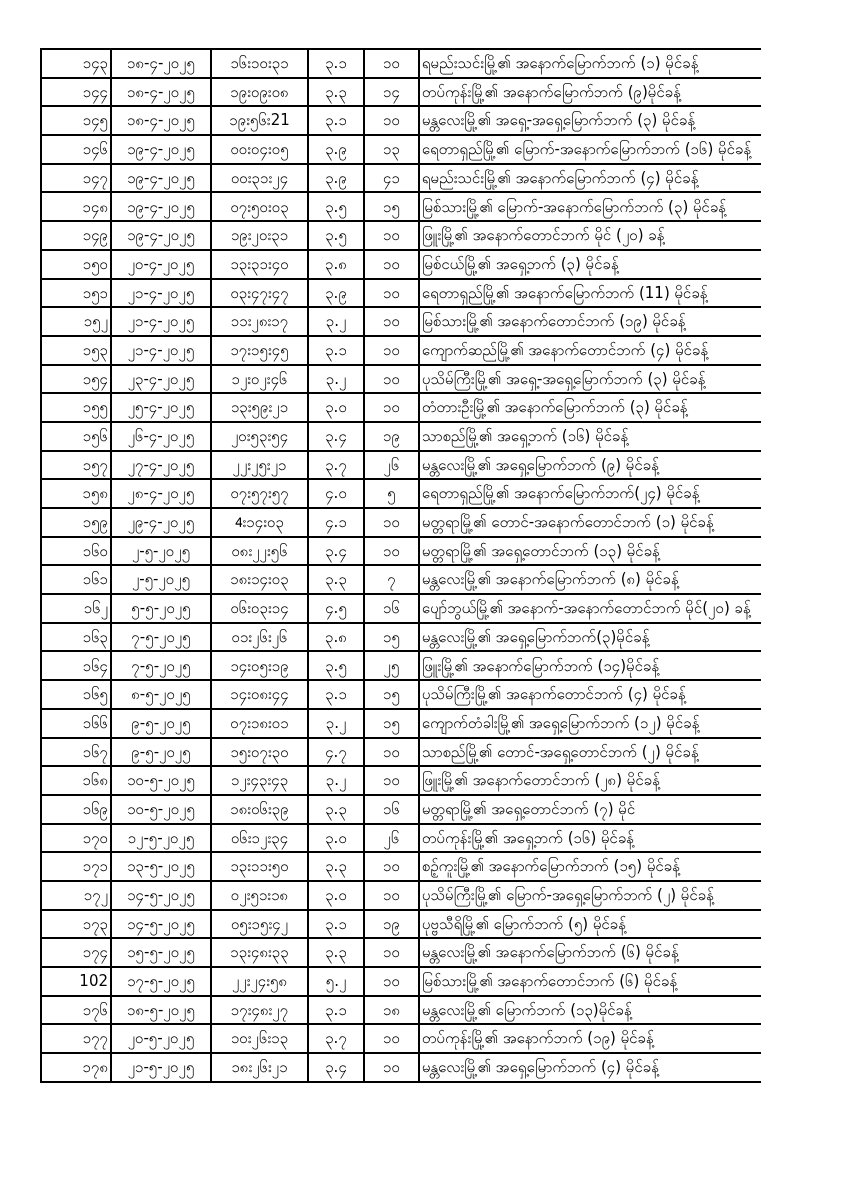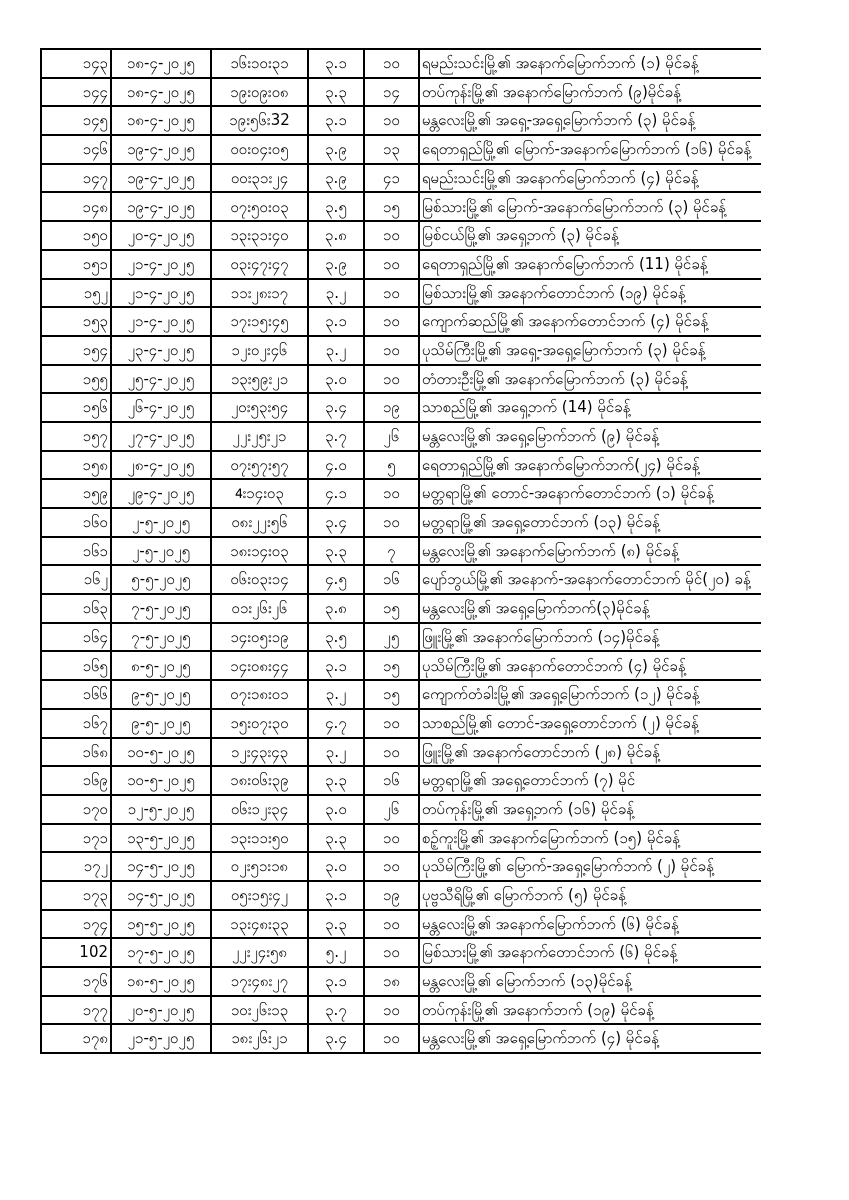--- a/index.html
+++ b/index.html
@@ -78,21 +78,21 @@
           <td class="col-no">၁၄၄</td>
           <td class="col-date">၁၈-၄-၂၀၂၅</td>
           <td class="col-time">၁၉း၀၉း၀၈</td>
           <td class="col-magnitude">၃.၃</td>
           <td class="col-depth">၁၄</td>
           <td class="col-location">တပ်ကုန်းမြို့၏ အနောက်မြောက်ဘက် (၉)မိုင်ခန့်</td>
         </tr>
         <tr>
           <td class="col-no">၁၄၅</td>
           <td class="col-date">၁၈-၄-၂၀၂၅</td>
-          <td class="col-time">၁၉း၅၆း32</td>
+          <td class="col-time">၁၉း၅၆း21</td>
           <td class="col-magnitude">၃.၁</td>
           <td class="col-depth">၁၀</td>
           <td class="col-location">မန္တလေးမြို့၏ အရှေ့-အရှေ့မြောက်ဘက် (၃) မိုင်ခန့်</td>
         </tr>
         <tr>
           <td class="col-no">၁၄၆</td>
           <td class="col-date">၁၉-၄-၂၀၂၅</td>
           <td class="col-time">၀၀း၀၄း၀၅</td>
           <td class="col-magnitude">၃.၉</td>
           <td class="col-depth">၁၃</td>
@@ -108,20 +108,28 @@
         </tr>
         <tr>
           <td class="col-no">၁၄၈</td>
           <td class="col-date">၁၉-၄-၂၀၂၅</td>
           <td class="col-time">၀၇း၅၀း၀၃</td>
           <td class="col-magnitude">၃.၅</td>
           <td class="col-depth">၁၅</td>
           <td class="col-location">မြစ်သားမြို့၏ မြောက်-အနောက်မြောက်ဘက် (၃) မိုင်ခန့်</td>
         </tr>
         <tr>
+          <td class="col-no">၁၄၉</td>
+          <td class="col-date">၁၉-၄-၂၀၂၅</td>
+          <td class="col-time">၁၉း၂၀း၃၁</td>
+          <td class="col-magnitude">၃.၅</td>
+          <td class="col-depth">၁၀</td>
+          <td class="col-location">ဖြူးမြို့၏ အနောက်တောင်ဘက် မိုင် (၂၀) ခန့်</td>
+        </tr>
+        <tr>
           <td class="col-no">၁၅၀</td>
           <td class="col-date">၂၀-၄-၂၀၂၅</td>
           <td class="col-time">၁၃း၃၁း၄၀</td>
           <td class="col-magnitude">၃.၈</td>
           <td class="col-depth">၁၀</td>
           <td class="col-location">မြစ်ငယ်မြို့၏ အရှေ့ဘက် (၃) မိုင်ခန့်</td>
         </tr>
         <tr>
           <td class="col-no">၁၅၁</td>
           <td class="col-date">၂၁-၄-၂၀၂၅</td>
@@ -161,21 +169,21 @@
           <td class="col-magnitude">၃.၀</td>
           <td class="col-depth">၁၀</td>
           <td class="col-location">တံတားဦးမြို့၏ အနောက်မြောက်ဘက် (၃) မိုင်ခန့်</td>
         </tr>
         <tr>
           <td class="col-no">၁၅၆</td>
           <td class="col-date">၂၆-၄-၂၀၂၅</td>
           <td class="col-time">၂၀း၅၃း၅၄</td>
           <td class="col-magnitude">၃.၄</td>
           <td class="col-depth">၁၉</td>
-          <td class="col-location">သာစည်မြို့၏ အရှေ့ဘက် (14) မိုင်ခန့်</td>
+          <td class="col-location">သာစည်မြို့၏ အရှေ့ဘက် (၁၆) မိုင်ခန့်</td>
         </tr>
         <tr>
           <td class="col-no">၁၅၇</td>
           <td class="col-date">၂၇-၄-၂၀၂၅</td>
           <td class="col-time">၂၂း၂၅း၂၁</td>
           <td class="col-magnitude">၃.၇</td>
           <td class="col-depth">၂၆</td>
           <td class="col-location">မန္တလေးမြို့၏ အရှေ့မြောက်ဘက် (၉) မိုင်ခန့်</td>
         </tr>
         <tr>

